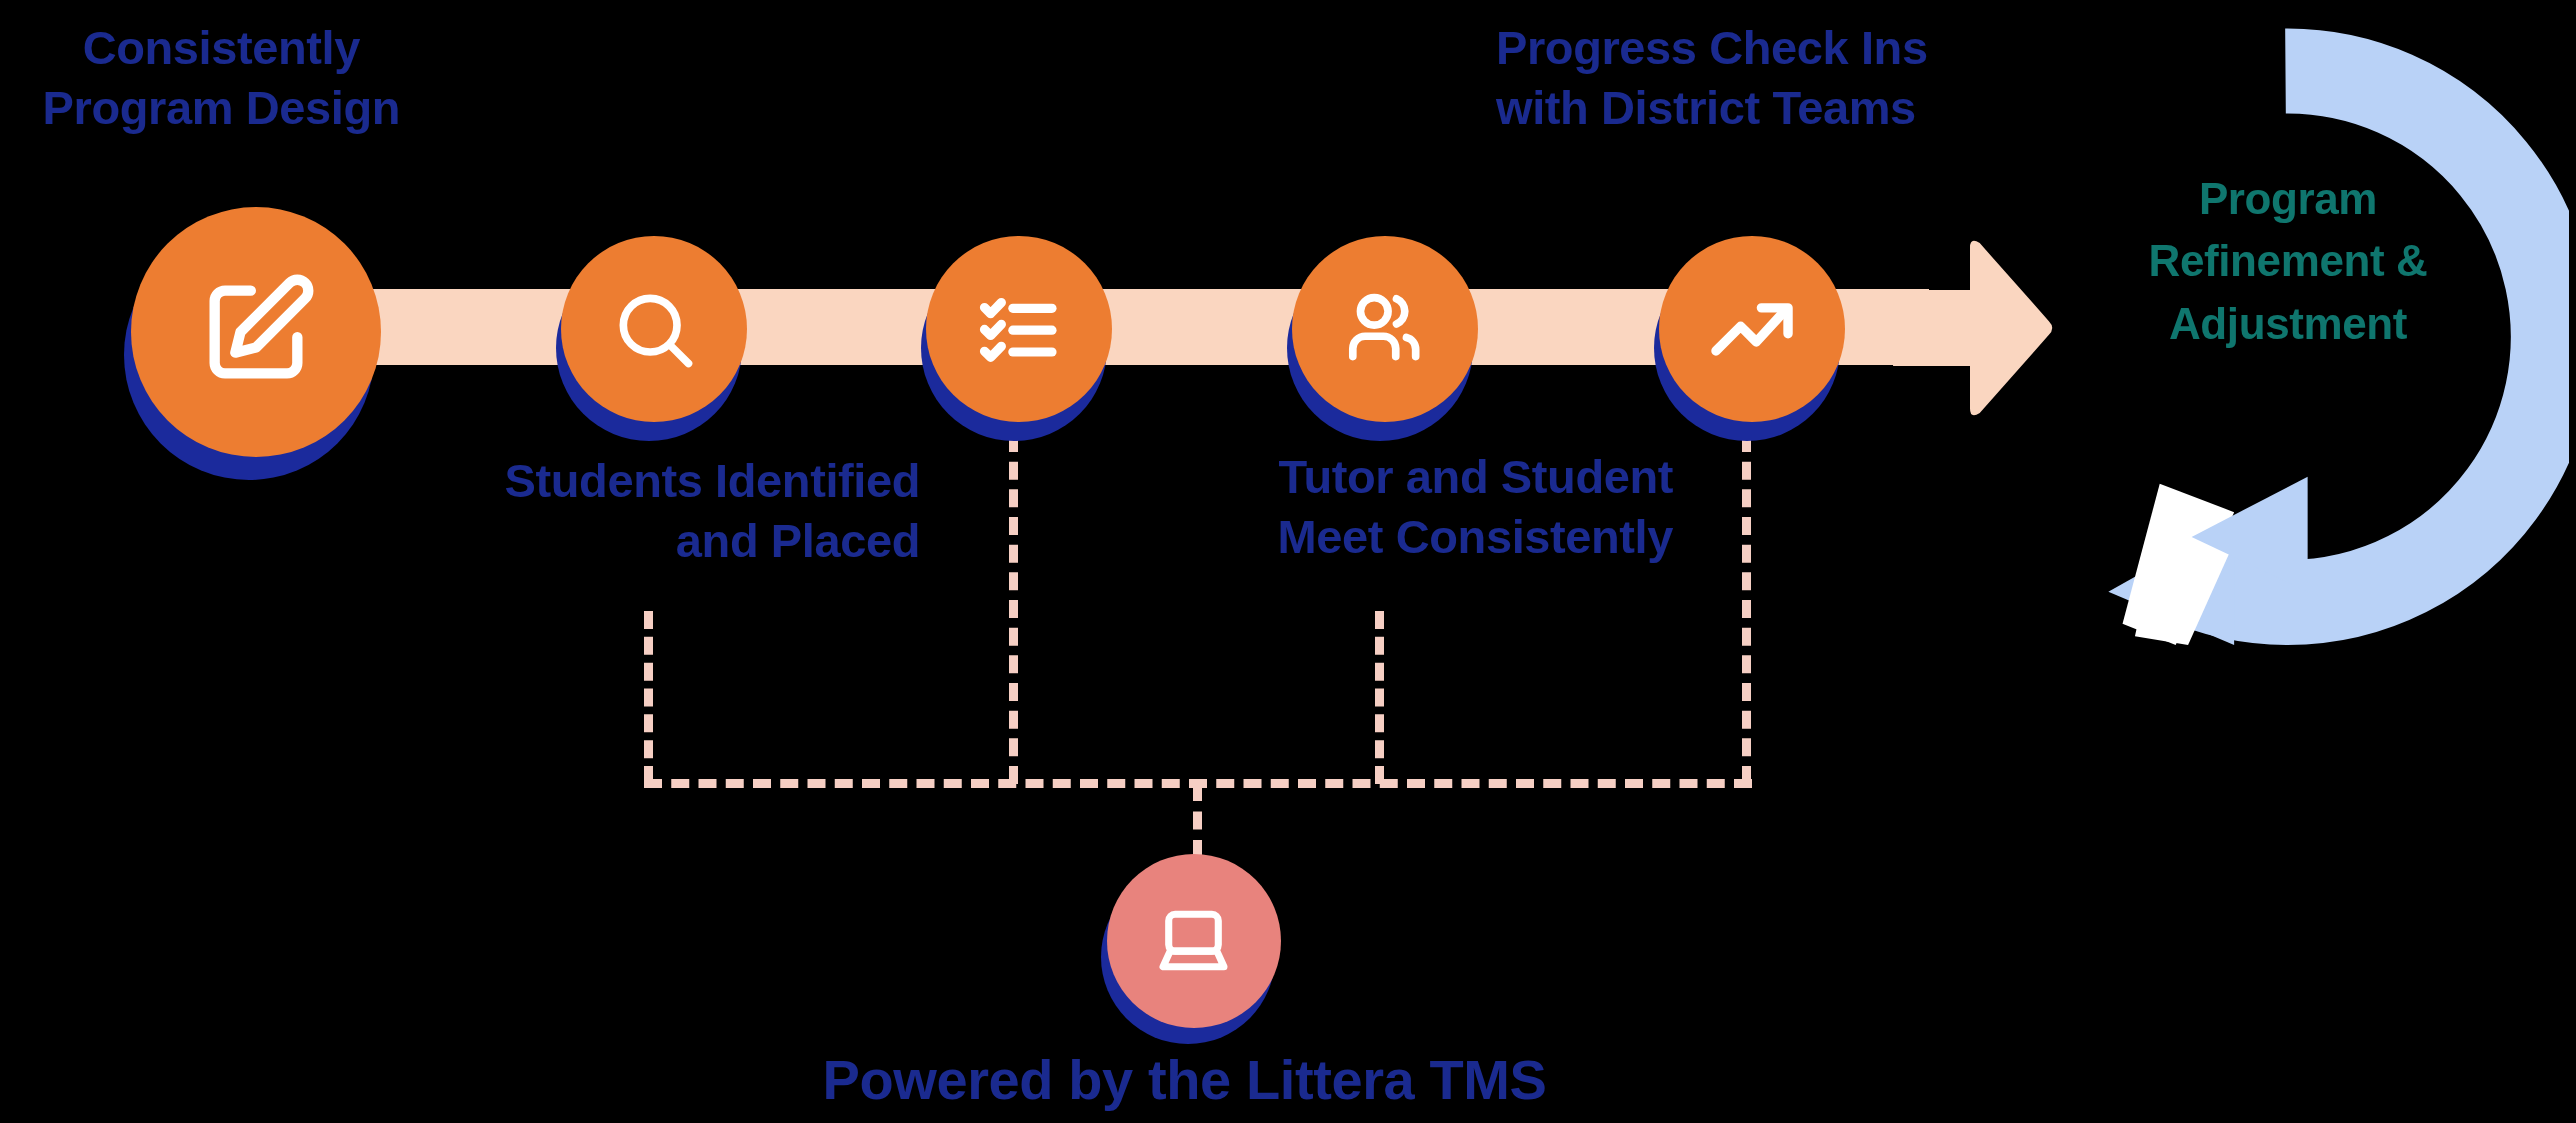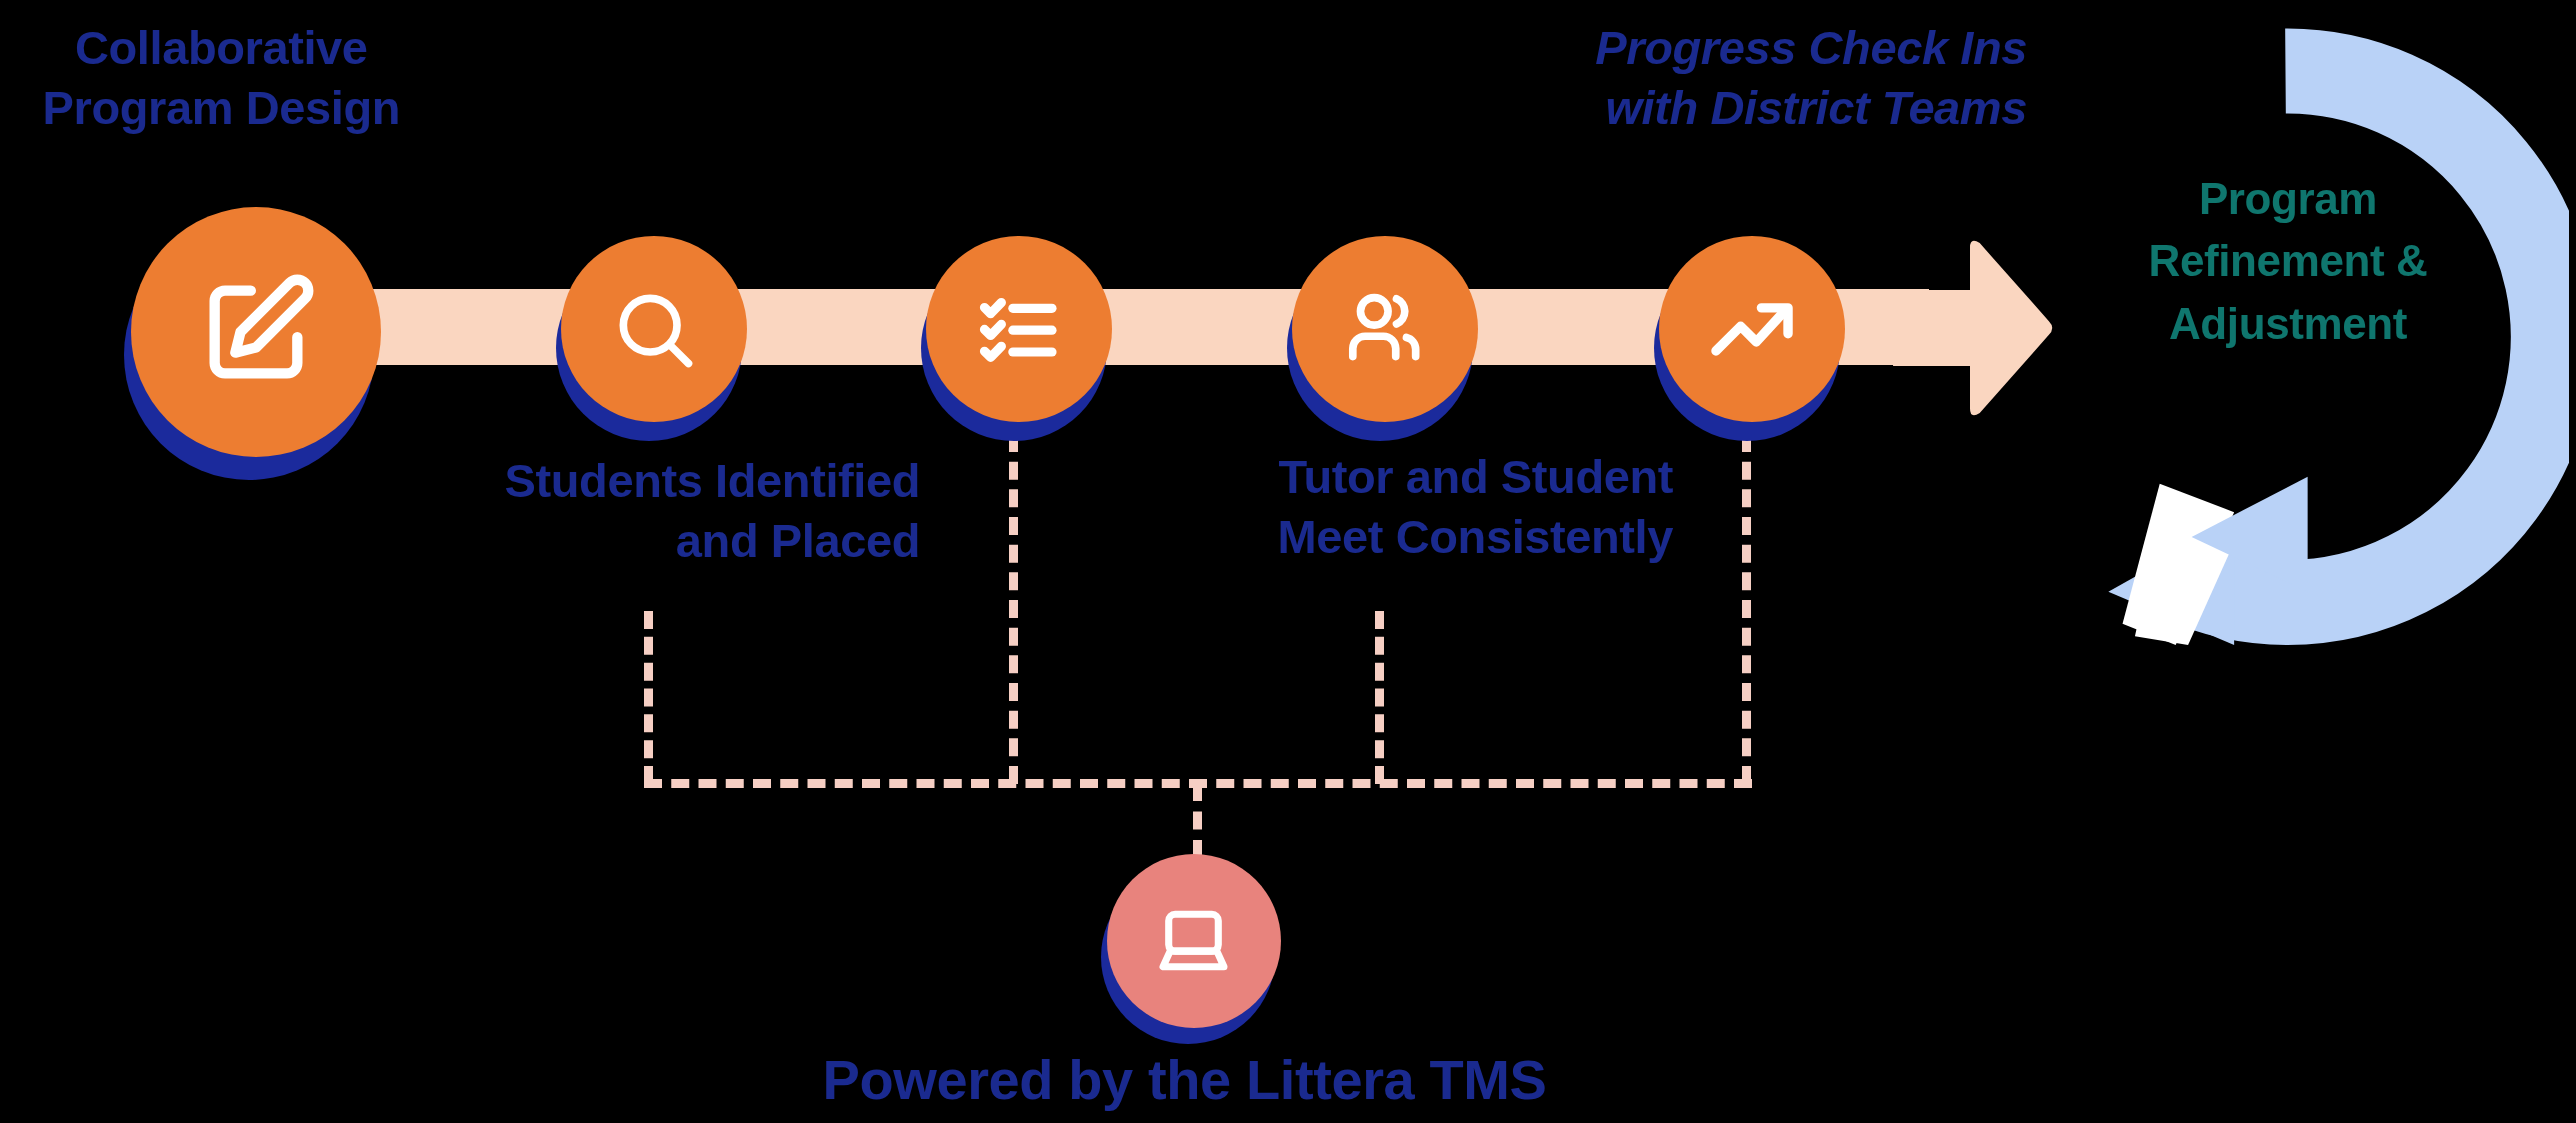--- a/index.html
+++ b/index.html
@@ -133,21 +133,21 @@
   <svg class="cycle-ring" style="left:2002px; top:25px; pointer-events:none;" width="567" height="620" viewBox="0 0 640 700">
     <path d="M 245 525 L 350 560 L 340 700 L 236 700 Z" fill="#000000" opacity="0"></path>
     <path d="M 178 518 L 262 550 L 196 700 L 136 676 Z" fill="#ffffff"></path>
     <path d="M 345 510 L 345 640 L 214 578 Z" fill="#b9d2f7"></path>
   </svg>
 
   <div class="cycle-label" style="left:2142px; top:168px; width:292px;">Program
 Refinement &amp;
 Adjustment</div>
 
-  <div class="step-label" style="left:13.3px; top:17.7px; width:416px; text-align:center;">Collaborative
+  <div class="step-label" style="left:13.3px; top:17.7px; width:416px; text-align:center;">Consistently
 Program Design</div>
   <div class="node" style="left:115px; top:202px; width:283px; height:257px;">
     <div class="shadow" style="left:8.9px; top:28px; width:250px; height:250px;"></div>
     <div class="disc" style="left:16px; top:5.3px; width:250px; height:250px;">
       <svg width="124" height="124" viewBox="0 0 24 24" fill="none" stroke="#ffffff" stroke-width="2" stroke-linecap="round" stroke-linejoin="round">
         <path d="M11 4H6a2 2 0 0 0-2 2v12a2 2 0 0 0 2 2h12a2 2 0 0 0 2-2v-5"></path>
         <path d="M18.5 2.5a2.121 2.121 0 0 1 3 3L12 15l-4 1 1-4 9.5-9.5z"></path>
       </svg>
     </div>
   </div>
@@ -185,21 +185,21 @@
         <circle cx="9.2" cy="7.4" r="3.6"></circle>
         <path d="M3.6 19.2v-2.1a3.2 3.2 0 0 1 3.2-3.2h4.8a3.2 3.2 0 0 1 3.2 3.2v2.1"></path>
         <path d="M15 4.1a3.6 3.6 0 0 1 0 6.6"></path>
         <path d="M17.6 14.2a3.2 3.2 0 0 1 2.4 3.1v1.9"></path>
       </svg>
     </div>
   </div>
   <div class="step-label" style="left:1142px; top:447px; width:531px; text-align:right;">Tutor and Student
 Meet Consistently</div>
 
-  <div class="step-label" style="left:1496px; top:17.7px; width:531px; text-align:right;font-style:italic;">Progress Check Ins
+  <div class="step-label" style="left:1496px; top:17.7px; width:531px; text-align:left;">Progress Check Ins
 with District Teams</div>
   <div class="node" style="left:1647px; top:232px; width:212px; height:204px;">
     <div class="shadow" style="left:7px; top:23px; width:186px; height:186px;"></div>
     <div class="disc" style="left:12.4px; top:4.4px; width:186px; height:186px;">
       <svg width="94" height="94" viewBox="0 0 24 24" fill="none" stroke="#ffffff" stroke-width="2.4" stroke-linecap="round" stroke-linejoin="round">
         <polyline points="2.8,17.6 9.1,11.3 13.1,15.3 20.6,7.1"></polyline>
         <polyline points="14.4,6.6 21.2,6.6 21.2,13.2"></polyline>
       </svg>
     </div>
   </div>

